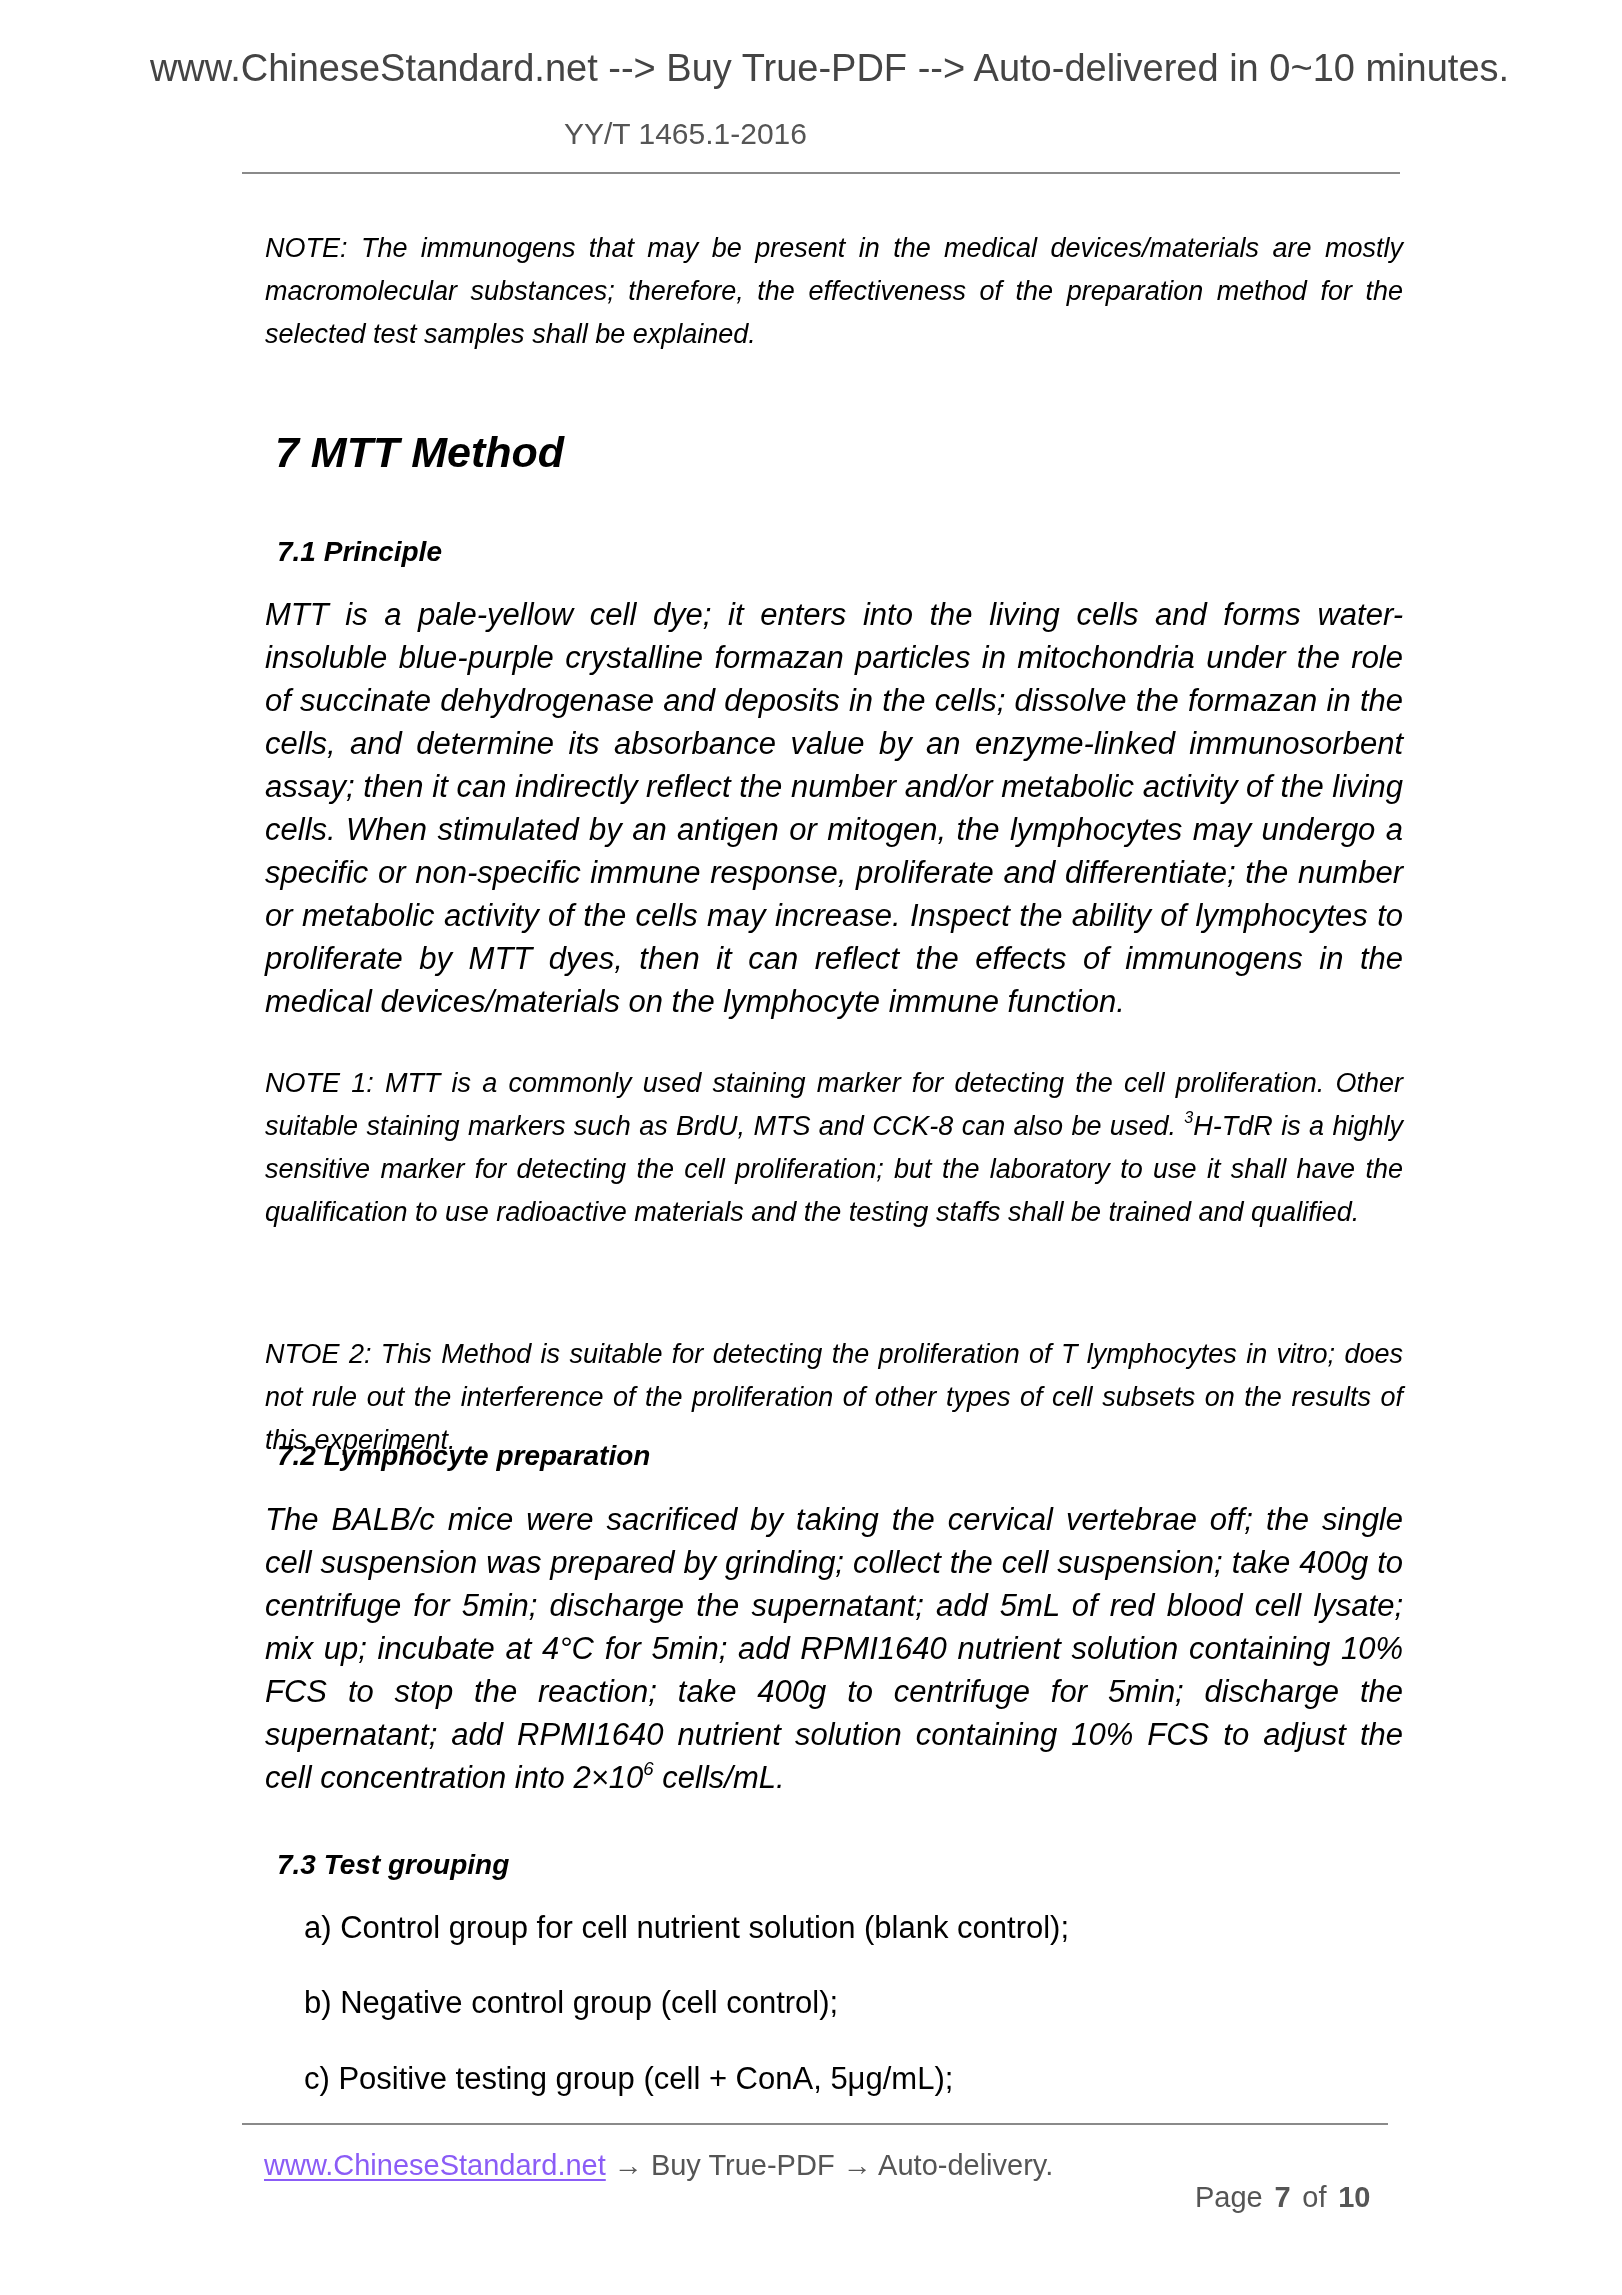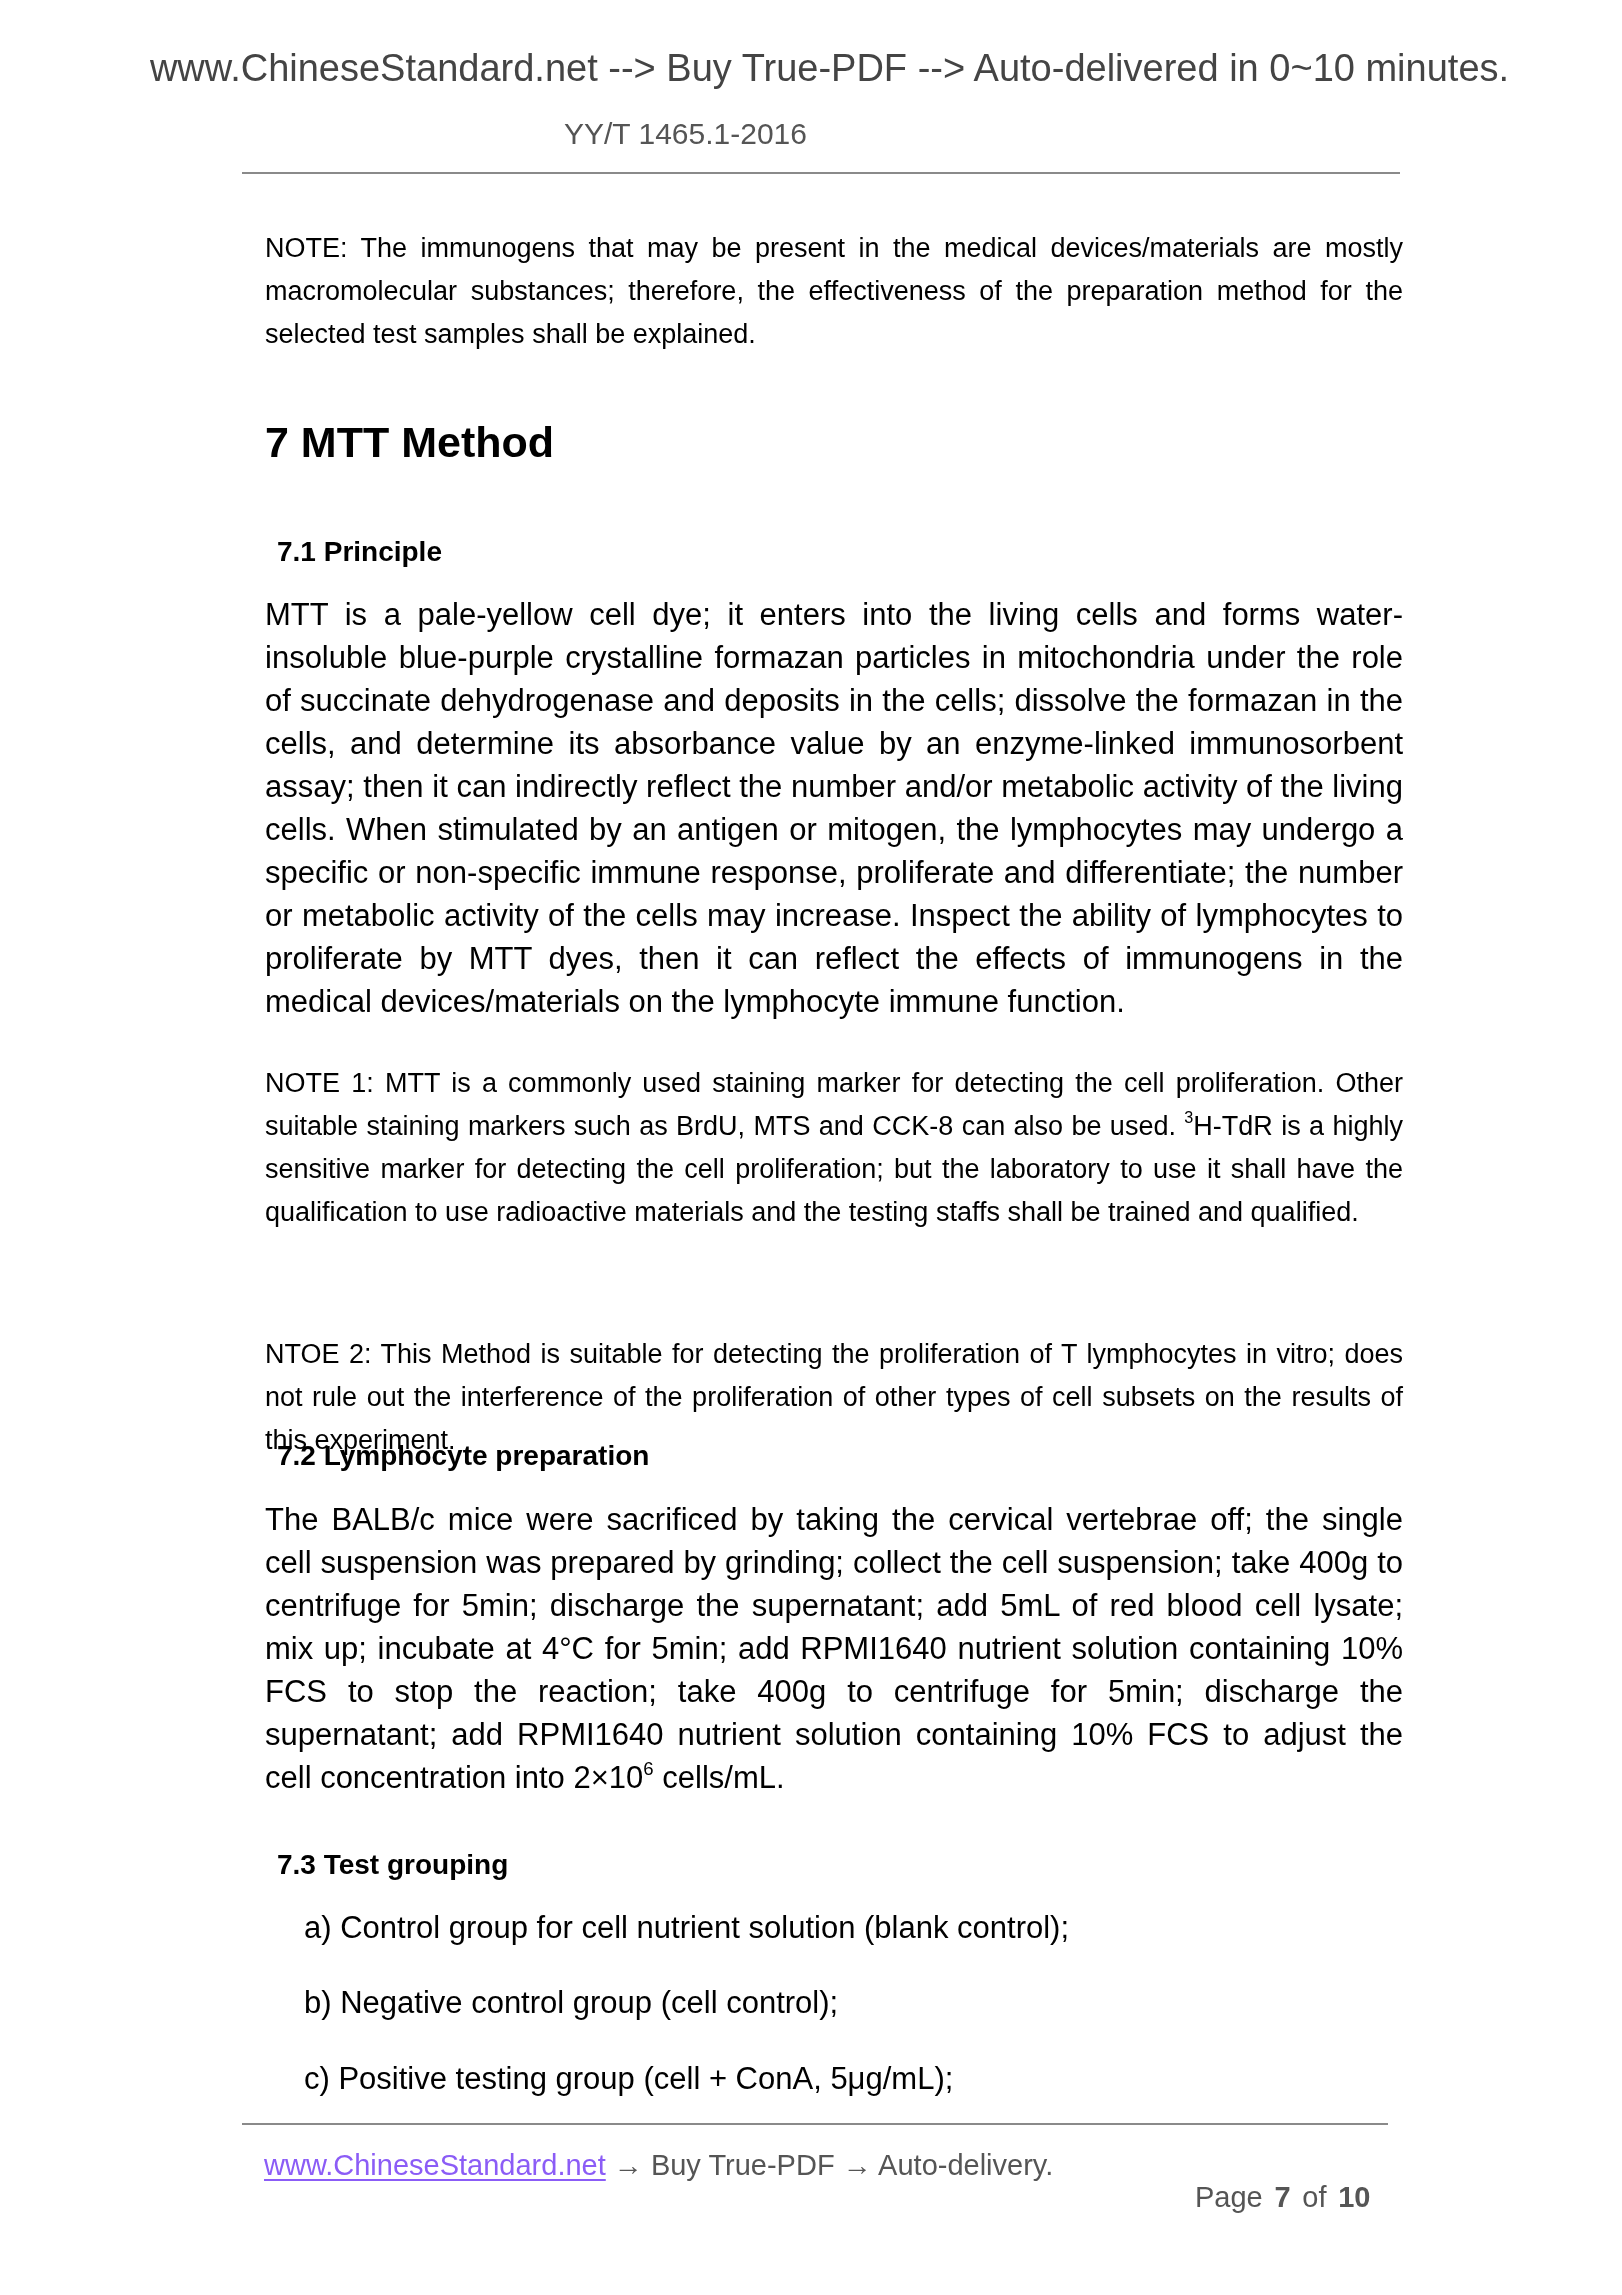--- a/index.html
+++ b/index.html
@@ -4,24 +4,24 @@
 <style>
   html, body { margin: 0; padding: 0; background: #ffffff; }
   body { width: 1623px; height: 2295px; position: relative; overflow: hidden;
          font-family: "Liberation Sans", "DejaVu Sans", sans-serif; color: #000; }
   .abs { position: absolute; padding-left: 18px; }
   .hdr-title { left: 0; width: 1623px; top: 47px; text-align: center; font-size: 38px; line-height: 43px; color: #444444; white-space: nowrap; }
   .hdr-std { left: 0; width: 1335px; top: 117px; text-align: center; font-size: 30px; line-height: 33px; color: #555555; }
   .rule { height: 1.7px; background: #8a8a8a; }
   .rule-top { left: 242px; width: 1140px; top: 172px; }
   .rule-bot { left: 242px; width: 1128px; top: 2123px; }
-  .content { left: 247px; width: 1138px; }
+  .content { left: 247px; width: 1138px; font-style: italic; }
   .note { font-size: 27px; line-height: 43px; text-align: justify; text-align-last: left; margin: 0; }
   .body-p { font-size: 31px; line-height: 43px; text-align: justify; text-align-last: left; margin: 0; }
-  .h1 { font-size: 43px; font-weight: bold; line-height: 50px; margin: 0; }
+  .h1 { font-size: 43px; font-weight: bold; line-height: 50px; margin: 10px; }
   .h2 { font-size: 28px; font-weight: bold; line-height: 37px; margin: 12px; }
   .li { font-size: 31px; line-height: 38px; margin: 0; left: 286px; white-space: nowrap; }
   sup { font-size: 0.6em; line-height: 0; position: relative; top: -0.1em; vertical-align: super; }
   .footer { top: 2148px; font-size: 29px; line-height: 35px; color: #555555; white-space: nowrap; }
   .footer-left { left: 246px; }
   .footer-link { color: #8b5cf6; text-decoration: underline; text-decoration-thickness: 1.7px; text-underline-offset: 4.2px; }
   .footer-right { left: 1177px; margin-top: 32px; }
   .footer-right b { font-weight: bold; }
   .sp { display: inline-block; width: 11.7px; }
 </style>

